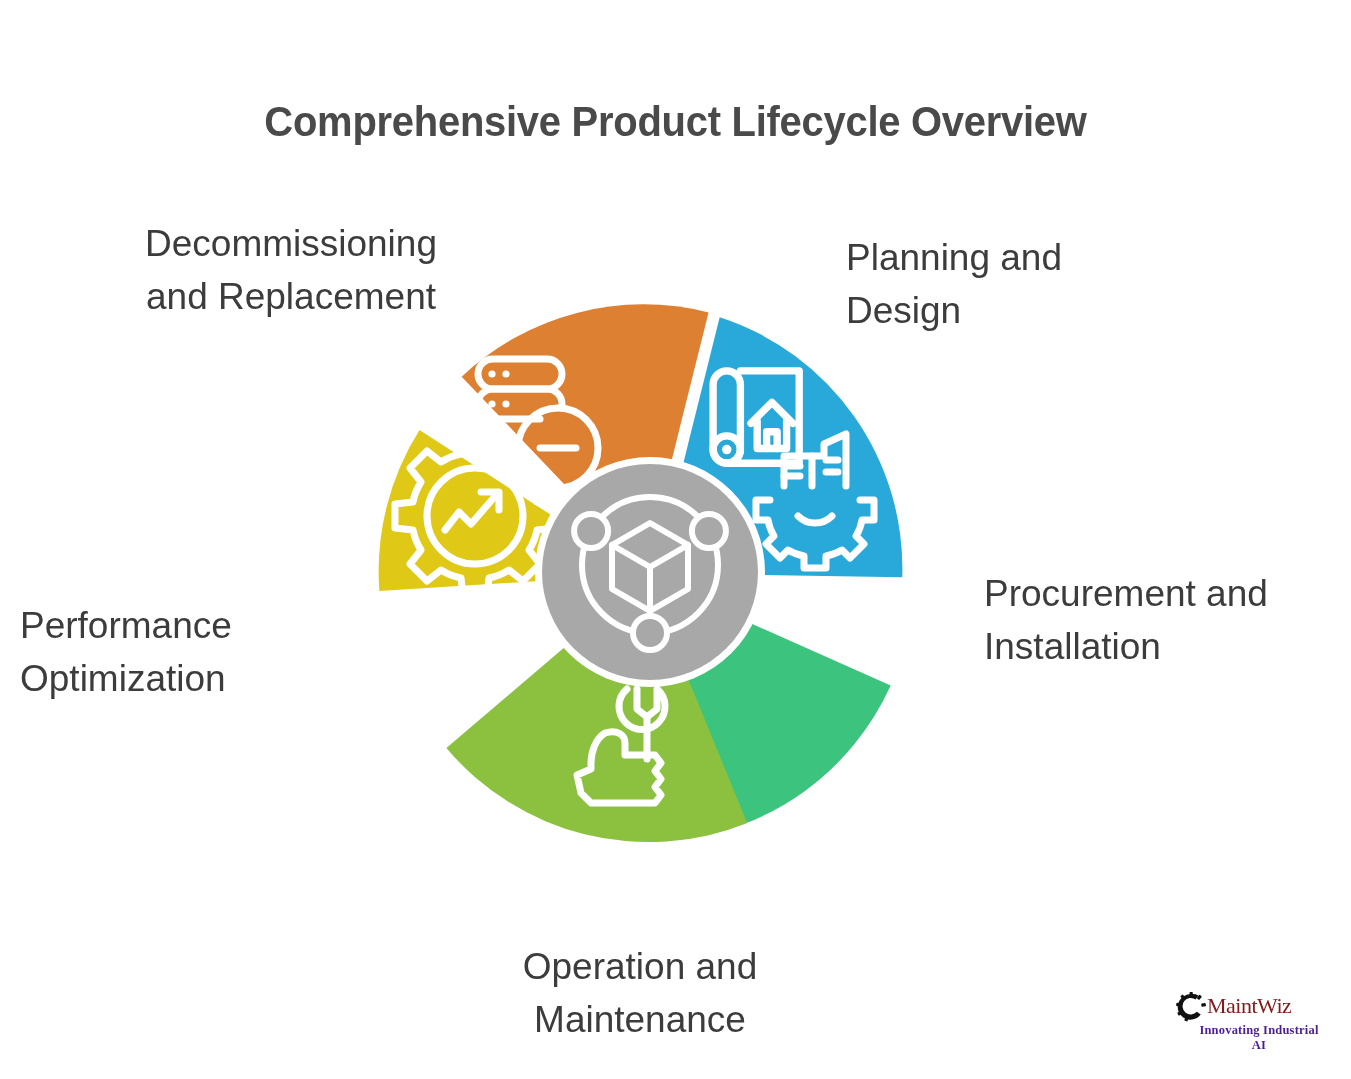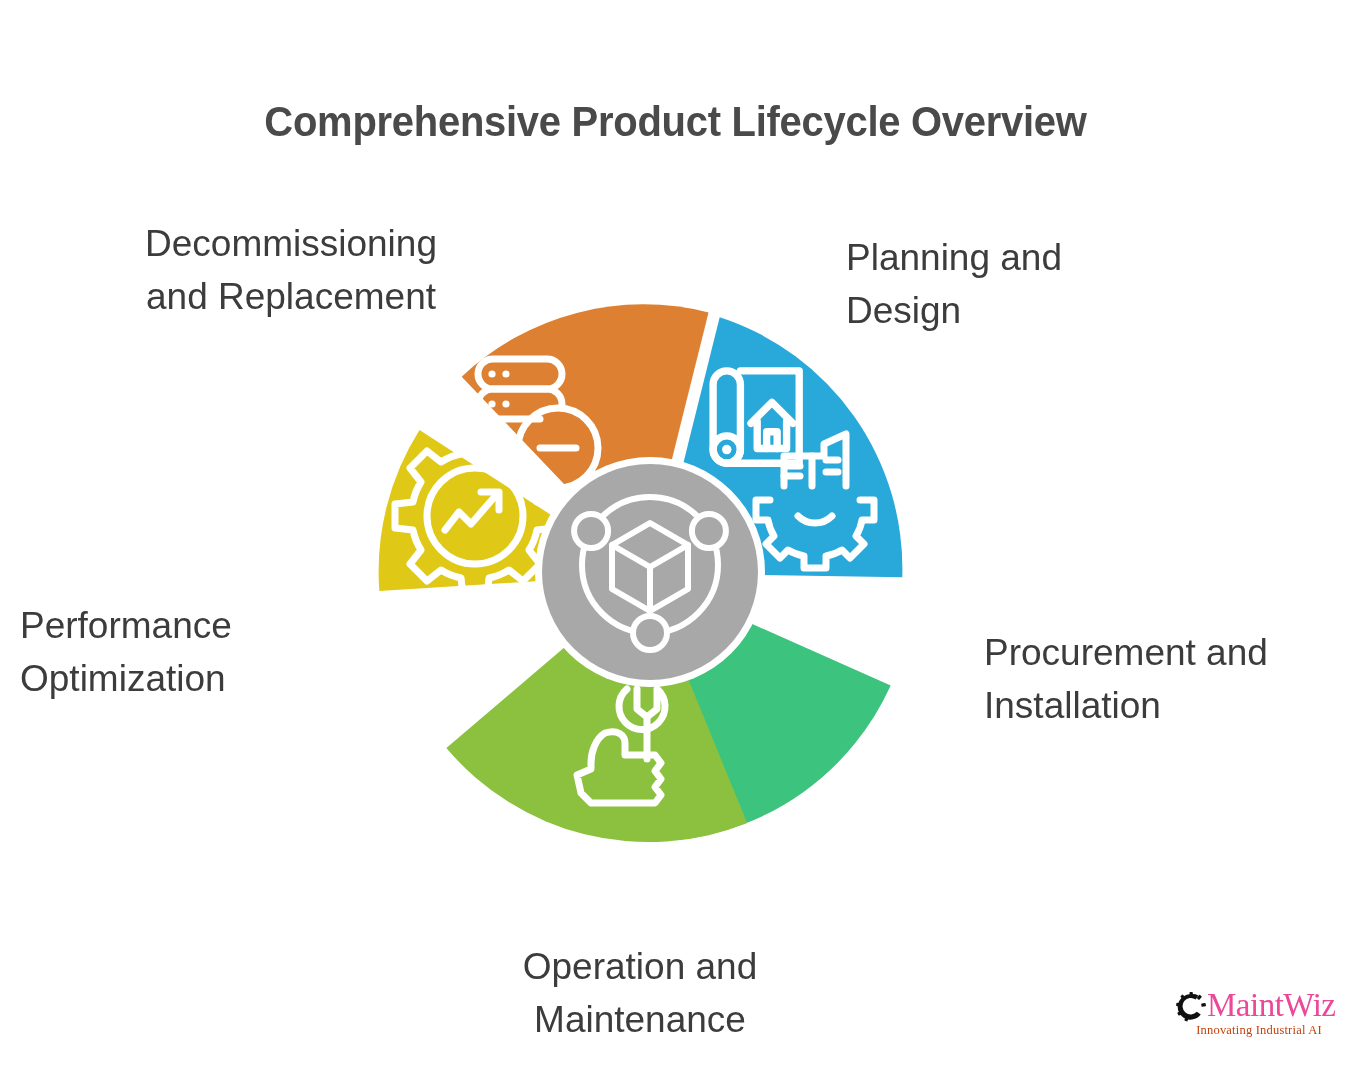--- a/index.html
+++ b/index.html
@@ -59,21 +59,21 @@
   }
   #label-planning {
     left: 846px;
     top: 218px;
     width: 300px;
     text-align: left;
     margin-top: 14px;
   }
   #label-procurement {
     left: 984px;
-    top: 627px;
+    top: 568px;
     width: 330px;
     text-align: left;
   }
   #label-operation {
     left: 470px;
     top: 941px;
     width: 340px;
     text-align: center;
   }
   #label-performance {
@@ -96,33 +96,34 @@
     height: 36px;
   }
   #brand-mark {
     width: 30px;
     height: 30px;
     margin-right: 1px;
     flex: 0 0 auto;
   }
   #brand-name {
     font-family: "Liberation Serif", serif;
-    font-size: 33px;
+    font-size: 22px;
     line-height: 33px;
-    color: #ec4899;
+    color: #7f1d1d;
     letter-spacing: -0.5px;
   }
   #brand-tagline {
     font-family: "Liberation Serif", serif;
     font-size: 12.5px;
-    color: #c2410c;
+    color: #4c1d95;
     text-align: center;
     margin-top: 1px;
     padding-left: 16px;
     letter-spacing: 0.2px;
+    font-weight: bold;
   }
 </style>
 </head>
 <body>
 
 <h1 id="page-title">Comprehensive Product Lifecycle Overview</h1>
 
 <div id="wheel">
   <svg viewBox="0 0 700 700" xmlns="http://www.w3.org/2000/svg">
     <defs>

